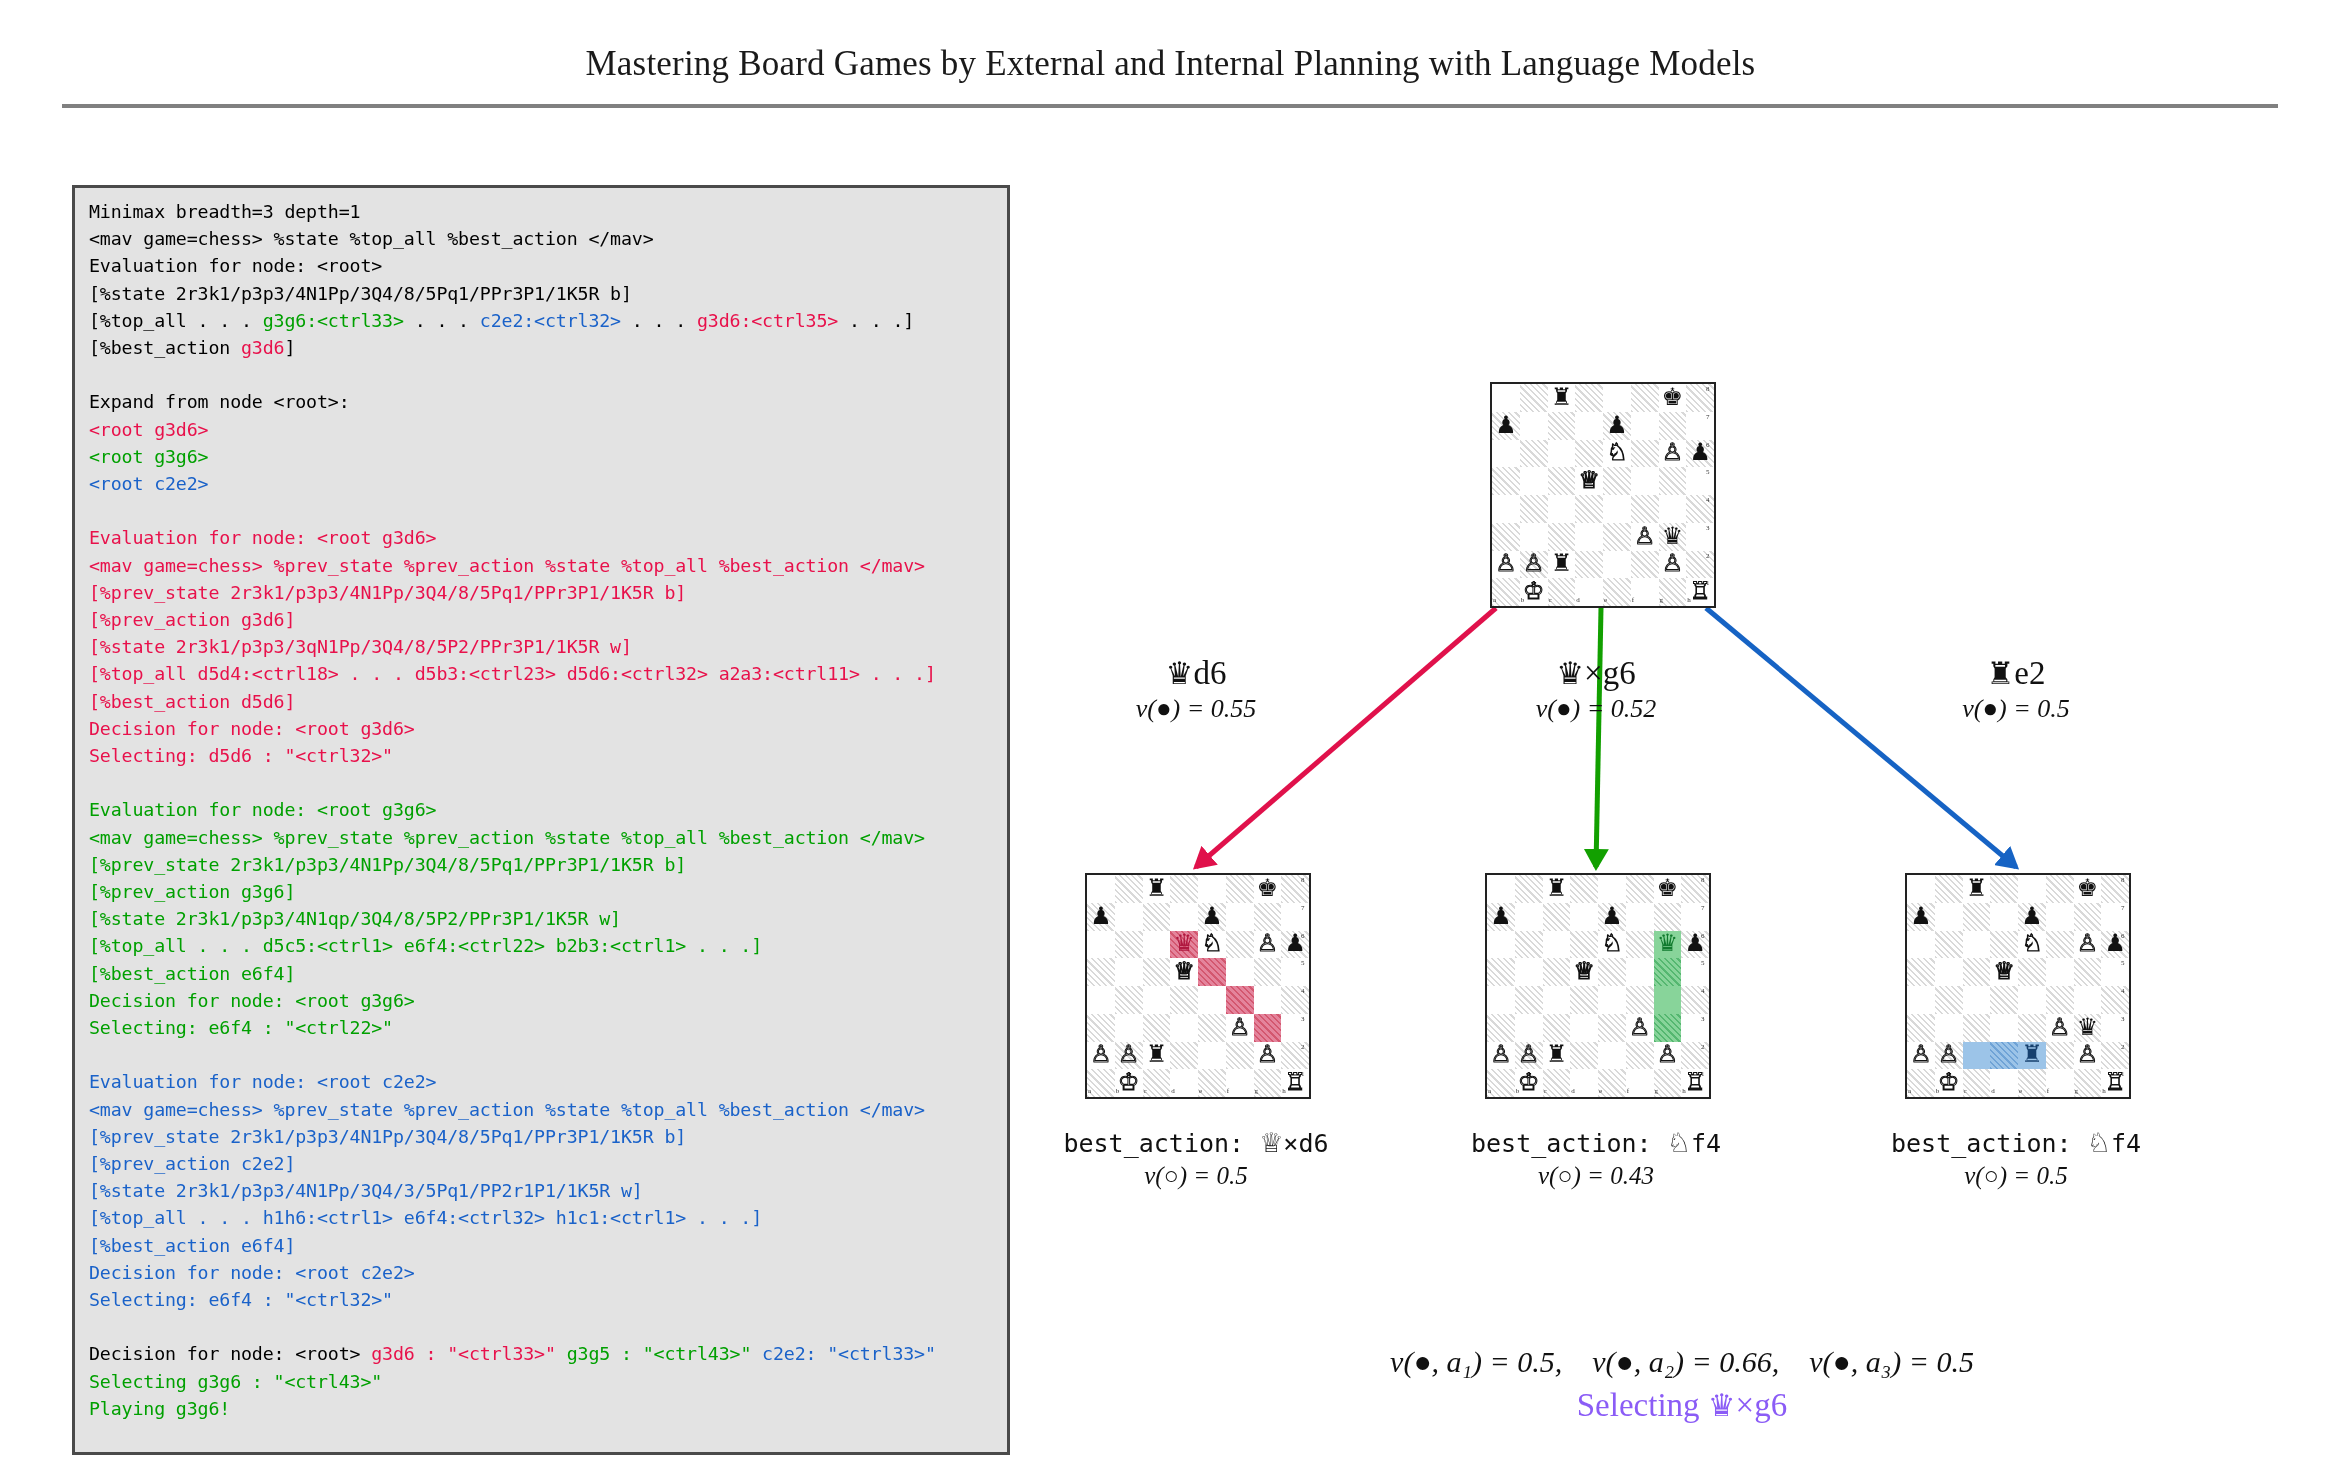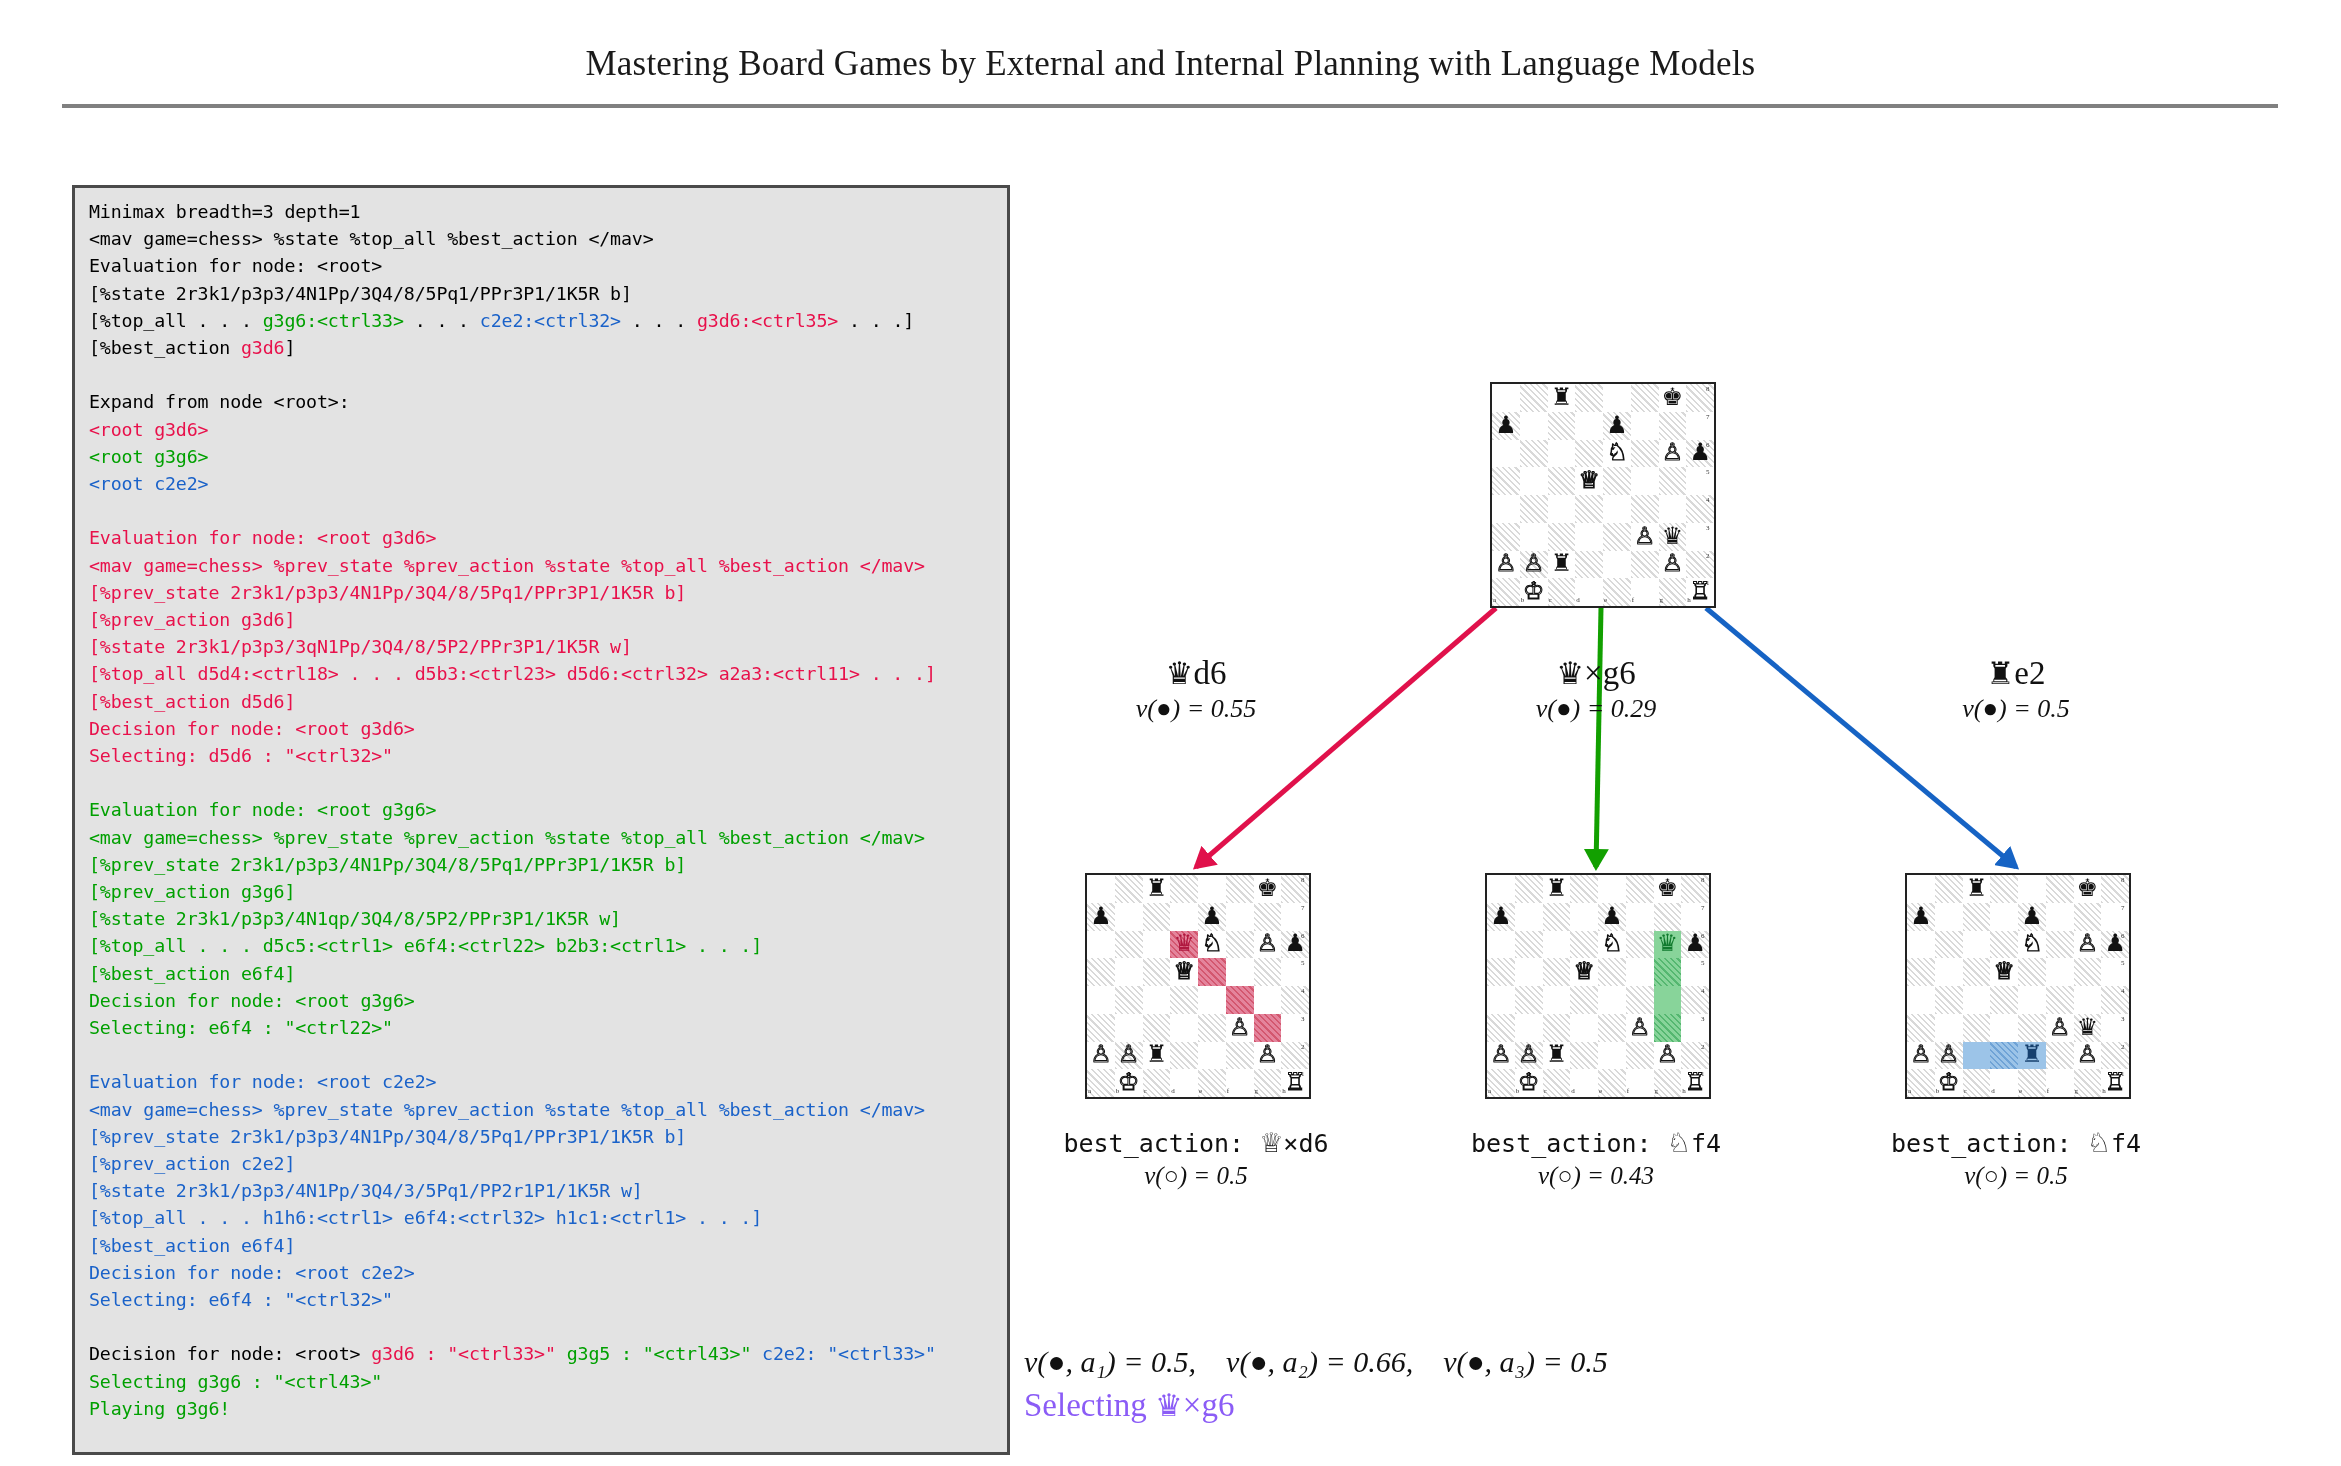--- a/index.html
+++ b/index.html
@@ -53,21 +53,21 @@
   .move-label{position:absolute;text-align:center;font-family:"Liberation Serif",serif;}
   .move-label .mv{font-size:33px;color:#111;white-space:nowrap;}
   .move-label .mv .glyph{font-family:"DejaVu Sans",sans-serif;font-size:31px;}
   .move-label .val{font-size:26px;color:#111;font-style:italic;margin-top:2px;white-space:nowrap;}
 
   .caption{position:absolute;text-align:center;}
   .caption .ba{font-family:"DejaVu Sans Mono","Liberation Mono",monospace;font-size:25px;color:#111;white-space:nowrap;}
   .caption .ba .glyph{font-family:"DejaVu Sans",sans-serif;font-size:27px;}
   .caption .bv{font-family:"Liberation Serif",serif;font-style:italic;font-size:25px;color:#111;margin-top:4px;white-space:nowrap;}
 
-  #summary{position:absolute;left:4px;top:1195px;width:1300px;}
+  #summary{position:absolute;left:12px;top:1195px;width:1300px;text-align:center;}
   #summary .row1{font-family:"Liberation Serif",serif;font-style:italic;font-size:30px;color:#111;white-space:nowrap;}
   #summary .row2{font-family:"Liberation Serif",serif;font-size:33px;color:#8b5cf6;margin-top:8px;white-space:nowrap;}
   #summary .row2 .glyph{font-family:"DejaVu Sans",sans-serif;font-size:31px;}
 </style>
 </head>
 <body>
 
 <div id="page-header">
   <div id="paper-title">Mastering Board Games by External and Internal Planning with Language Models</div>
   <div id="header-rule"></div>
@@ -528,21 +528,21 @@
       <div class="pc w" style="left: 166.5px; top: 166.5px; width: 27.75px; height: 27.75px; font-size: 23.865px;">♙</div>
       <div class="pc w" style="left: 27.75px; top: 194.25px; width: 27.75px; height: 27.75px; font-size: 23.865px;">♔</div>
       <div class="pc w" style="left: 194.25px; top: 194.25px; width: 27.75px; height: 27.75px; font-size: 23.865px;">♖</div>
     </div>
     <div class="move-label" style="left: 66px; top: 505px; width: 220px;">
       <div class="mv"><span class="glyph">♛</span><span>d6</span></div>
       <div class="val">v(●) = 0.55</div>
     </div>
     <div class="move-label" style="left: 466px; top: 505px; width: 220px;">
       <div class="mv"><span class="glyph">♛</span><span>×g6</span></div>
-      <div class="val">v(●) = 0.29</div>
+      <div class="val">v(●) = 0.52</div>
     </div>
     <div class="move-label" style="left: 886px; top: 505px; width: 220px;">
       <div class="mv"><span class="glyph">♜</span><span>e2</span></div>
       <div class="val">v(●) = 0.5</div>
     </div>
     <div class="caption" style="left: 25px; top: 977px; width: 302px;">
       <div class="ba"><span>best_action: </span><span class="glyph">♕</span><span>×d6</span></div>
       <div class="bv">v(○) = 0.5</div>
     </div>
     <div class="caption" style="left: 425px; top: 977px; width: 302px;">

